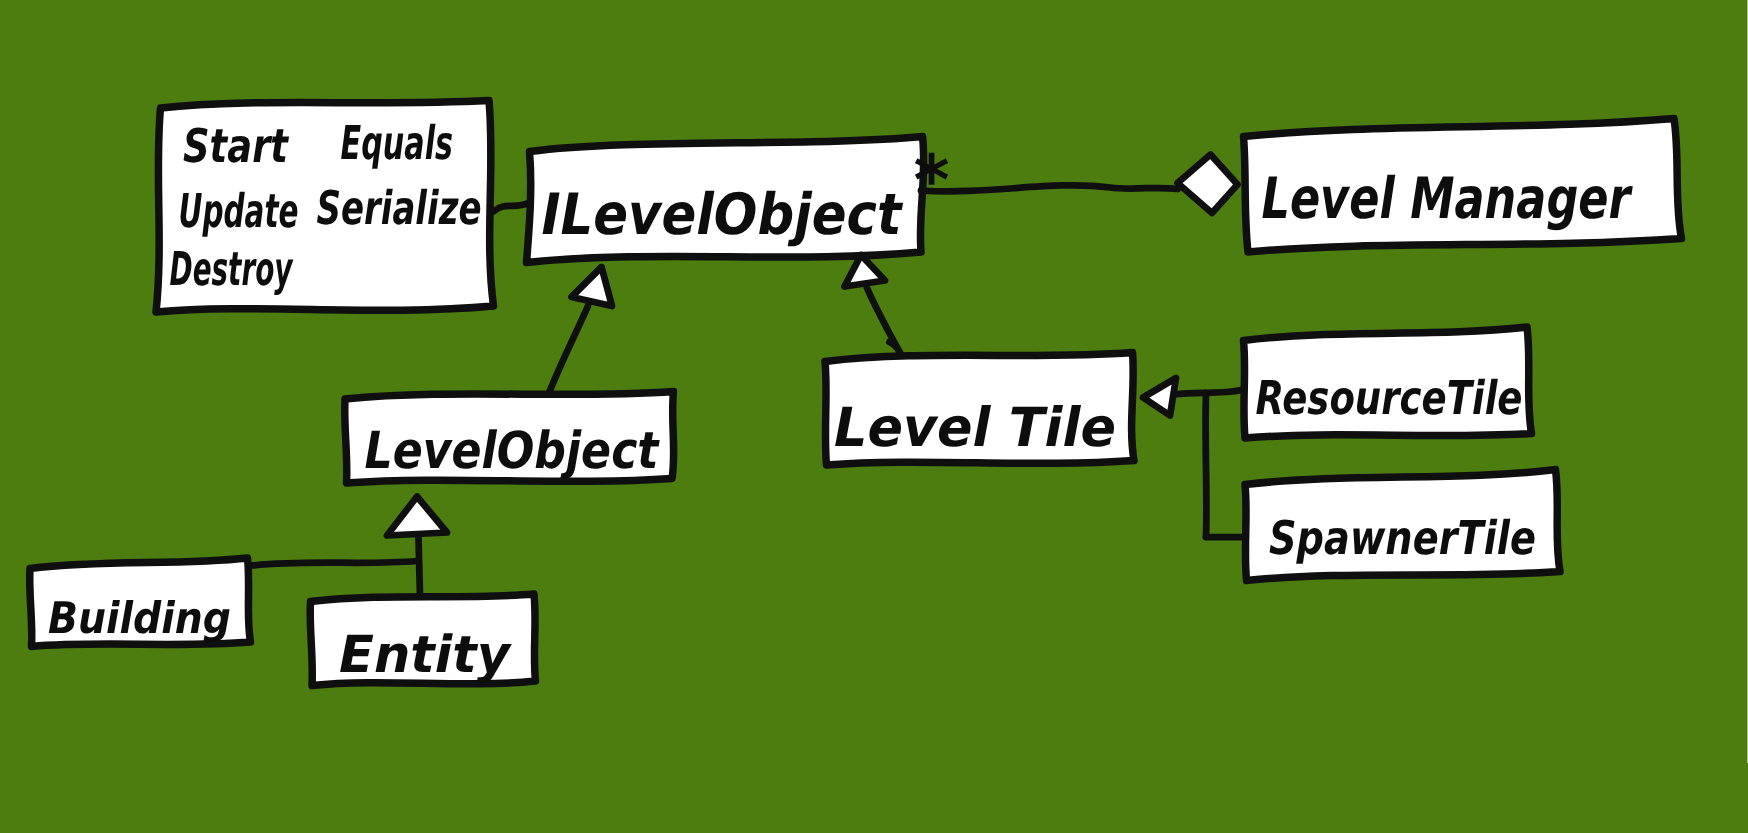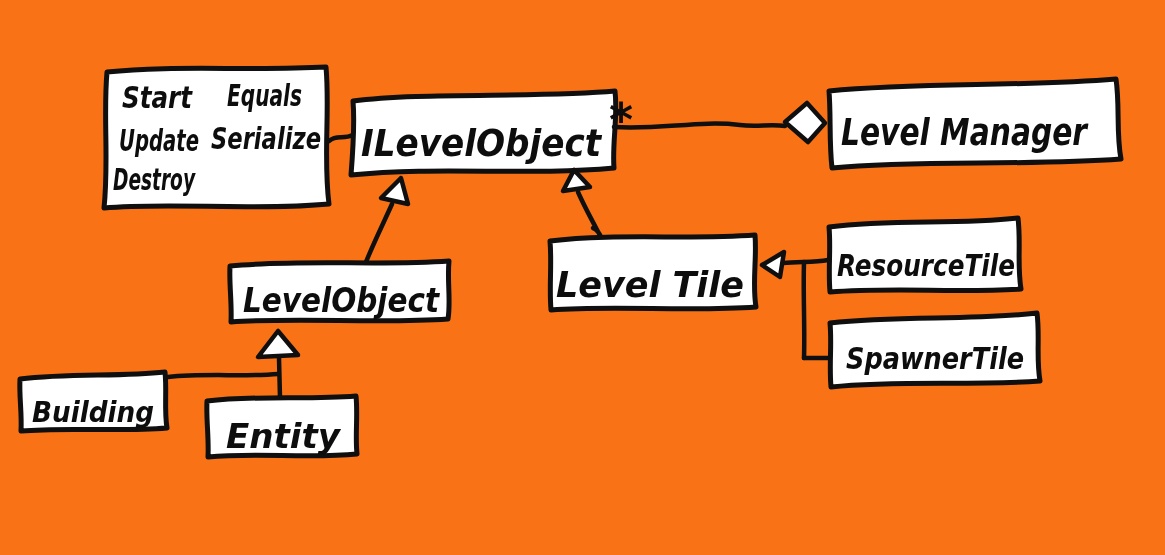--- a/index.html
+++ b/index.html
@@ -1,20 +1,20 @@
 <!DOCTYPE html>
 <html><head>
 <meta charset="utf-8">
 <style>
   html, body { margin: 0; padding: 0; background: #ffffff; }
   .stage {
     position: relative;
     width: 1165px;
     height: 555px;
-    background: #f97316;
+    background: #4d7c0f;
     overflow: hidden;
   }
   svg { display: block; }
   .box {
     fill: #ffffff;
     stroke: #0f0f0f;
     stroke-width: 5;
     stroke-linecap: round;
     stroke-linejoin: round;
   }

